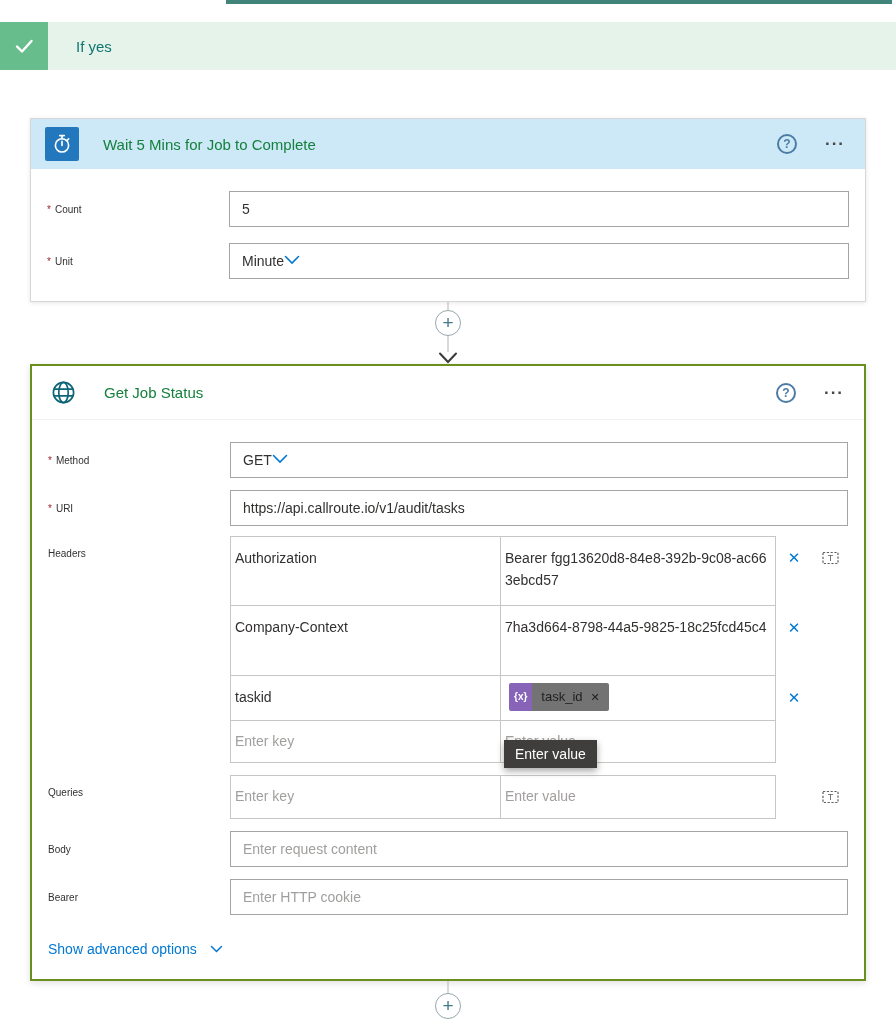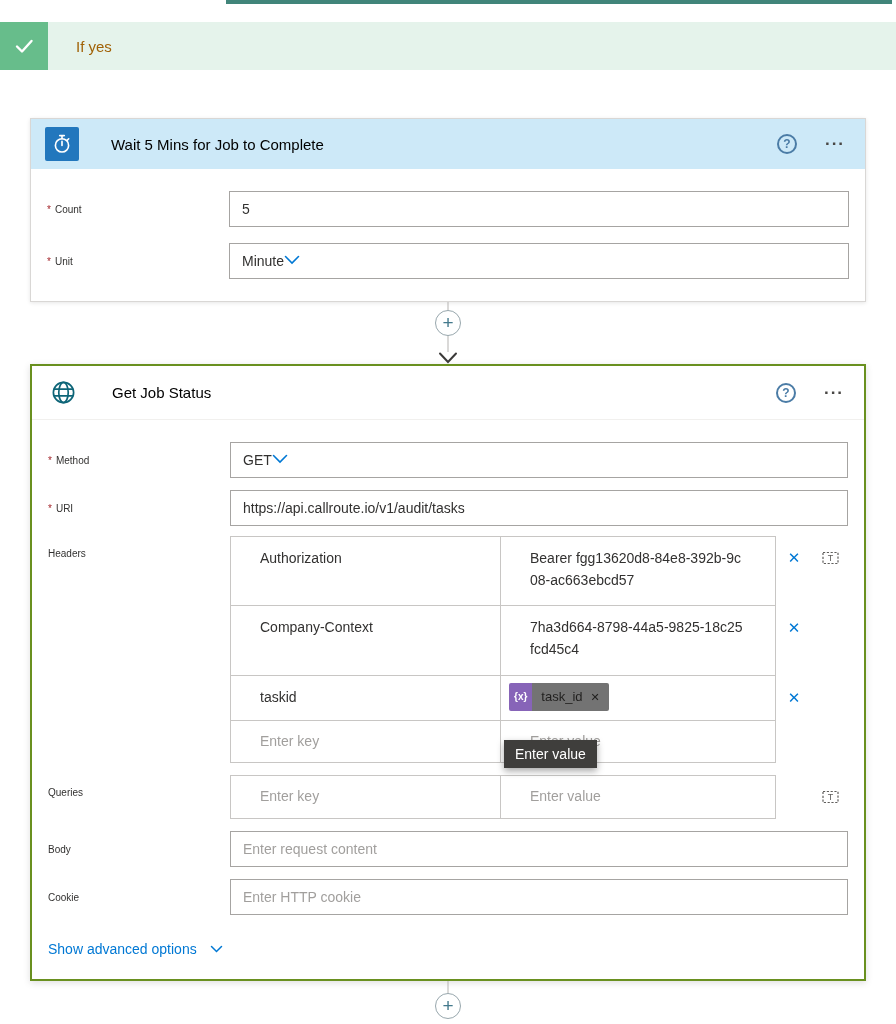--- a/index.html
+++ b/index.html
@@ -9,34 +9,34 @@
     font-family: "Liberation Sans", "DejaVu Sans", sans-serif;
     color: #323130;
     position: relative;
     overflow: hidden;
   }
   .top-strip { position: absolute; top: 0; left: 226px; right: 4px; height: 4px; background: #41857a; }
 
   
   .branch-bar { margin-top: 22px; width: 100%; height: 48px; background: #e5f3eb; display: flex; align-items: center; cursor: pointer; }
   .branch-icon { width: 48px; height: 48px; background: #67bd8b; display: flex; align-items: center; justify-content: center; flex: none; }
-  .branch-label { margin-left: 28px; font-size: 15px; color: #a16207; }
+  .branch-label { margin-left: 28px; font-size: 15px; color: #0f766e; }
 
   
   .card { width: 836px; margin-left: 30px; background: #fff; }
   .wait-card { margin-top: 48px; border: 1px solid #d9d7d5; box-shadow: 0 1px 4px rgba(0,0,0,.10); }
   .http-card { border: 2px solid #69901f; box-shadow: 0 2px 7px rgba(0,0,0,.13); }
 
   .card-header { display: flex; align-items: center; padding: 0 14px; cursor: pointer; }
   .wait-header { height: 50px; background: #cde9f8; }
   .http-header { height: 54px; background: #fff; border-bottom: 1px solid #f1f0ee; }
   .icon-sq { width: 34px; height: 34px; border-radius: 2px; display: flex; align-items: center; justify-content: center; flex: none; }
   .wait-icon { background: #2277bd; }
   .http-icon { background: #fff; }
-  .card-title { margin-left: 32px; font-size: 15px; color: #000000; }
+  .card-title { margin-left: 24px; font-size: 15px; color: #15803d; }
   .header-actions { margin-left: auto; display: flex; align-items: center; gap: 28px; padding-right: 6px; }
   .help-btn { width: 20px; height: 20px; border: 2px solid #4b7ca6; border-radius: 50%; color: #4b7ca6; font-size: 12px; font-weight: bold; display: flex; align-items: center; justify-content: center; cursor: pointer; }
   .menu-btn { color: #484644; font-size: 17px; font-weight: bold; letter-spacing: 1px; cursor: pointer; }
 
   .card-body { padding: 22px 16px; }
   .field-row { display: flex; align-items: center; }
   .field-row + .field-row { margin-top: 16px; }
   .http-card .field-row + .field-row { margin-top: 12px; }
   .field-row.align-top { align-items: flex-start; }
   .field-row.align-top .field-label { padding-top: 12px; }
@@ -46,21 +46,21 @@
   .text-input, .dropdown {
     flex: 1; height: 36px; border: 1px solid #a6a4a2; background: #fff;
     font-size: 14px; color: #323130; padding: 0 12px; font-family: inherit;
   }
   .text-input::placeholder { color: #a19f9d; }
   .dropdown { display: flex; align-items: center; justify-content: flex-start; cursor: pointer; }
 
   
   .hv-wrap { position: relative; flex: 1; }
   .kv-grid { display: grid; grid-template-columns: 270px 1fr 36px 36px; }
-  .kv-cell { border-left: 1px solid #c8c6c4; border-bottom: 1px solid #c8c6c4; padding: 11px 29px; font-size: 14px; line-height: 1.55; background: #fff; cursor: text; }
+  .kv-cell { border-left: 1px solid #c8c6c4; border-bottom: 1px solid #c8c6c4; padding: 11px 4px; font-size: 14px; line-height: 1.55; background: #fff; cursor: text; }
   .kv-cell.val { border-right: 1px solid #c8c6c4; word-break: break-all; }
   .kv-cell.bt { border-top: 1px solid #c8c6c4; }
   .kv-cell.tall { min-height: 70px; }
   .kv-cell.mid { min-height: 44px; }
   .kv-cell.short { min-height: 40px; padding-top: 10px; padding-bottom: 10px; }
   .ph { color: #a19f9d; }
   .row-x { display: flex; justify-content: center; align-items: flex-start; padding-top: 13px; color: #0078d4; font-size: 15px; cursor: pointer; }
   .mode-btn { display: flex; justify-content: center; align-items: flex-start; padding-top: 12px; cursor: pointer; }
 
   .token-cell { padding: 7px 8px; }
@@ -228,21 +228,21 @@
         </div>
       </div>
     </div>
 
     <div class="field-row">
       <div class="field-label">Body</div>
       <input class="text-input" type="text" placeholder="Enter request content" style="">
     </div>
 
     <div class="field-row">
-      <div class="field-label">Cookie</div>
+      <div class="field-label">Bearer</div>
       <input class="text-input" type="text" placeholder="Enter HTTP cookie" style="">
     </div>
 
     <div class="advanced">
       <span>Show advanced options</span>
       <span><svg width="13" height="9" viewBox="0 0 13 9" fill="none" stroke="#0078d4" stroke-width="1.5" stroke-linecap="round">
             <path d="M1.5 1.5l5 5 5-5"></path>
           </svg></span>
     </div>
 

